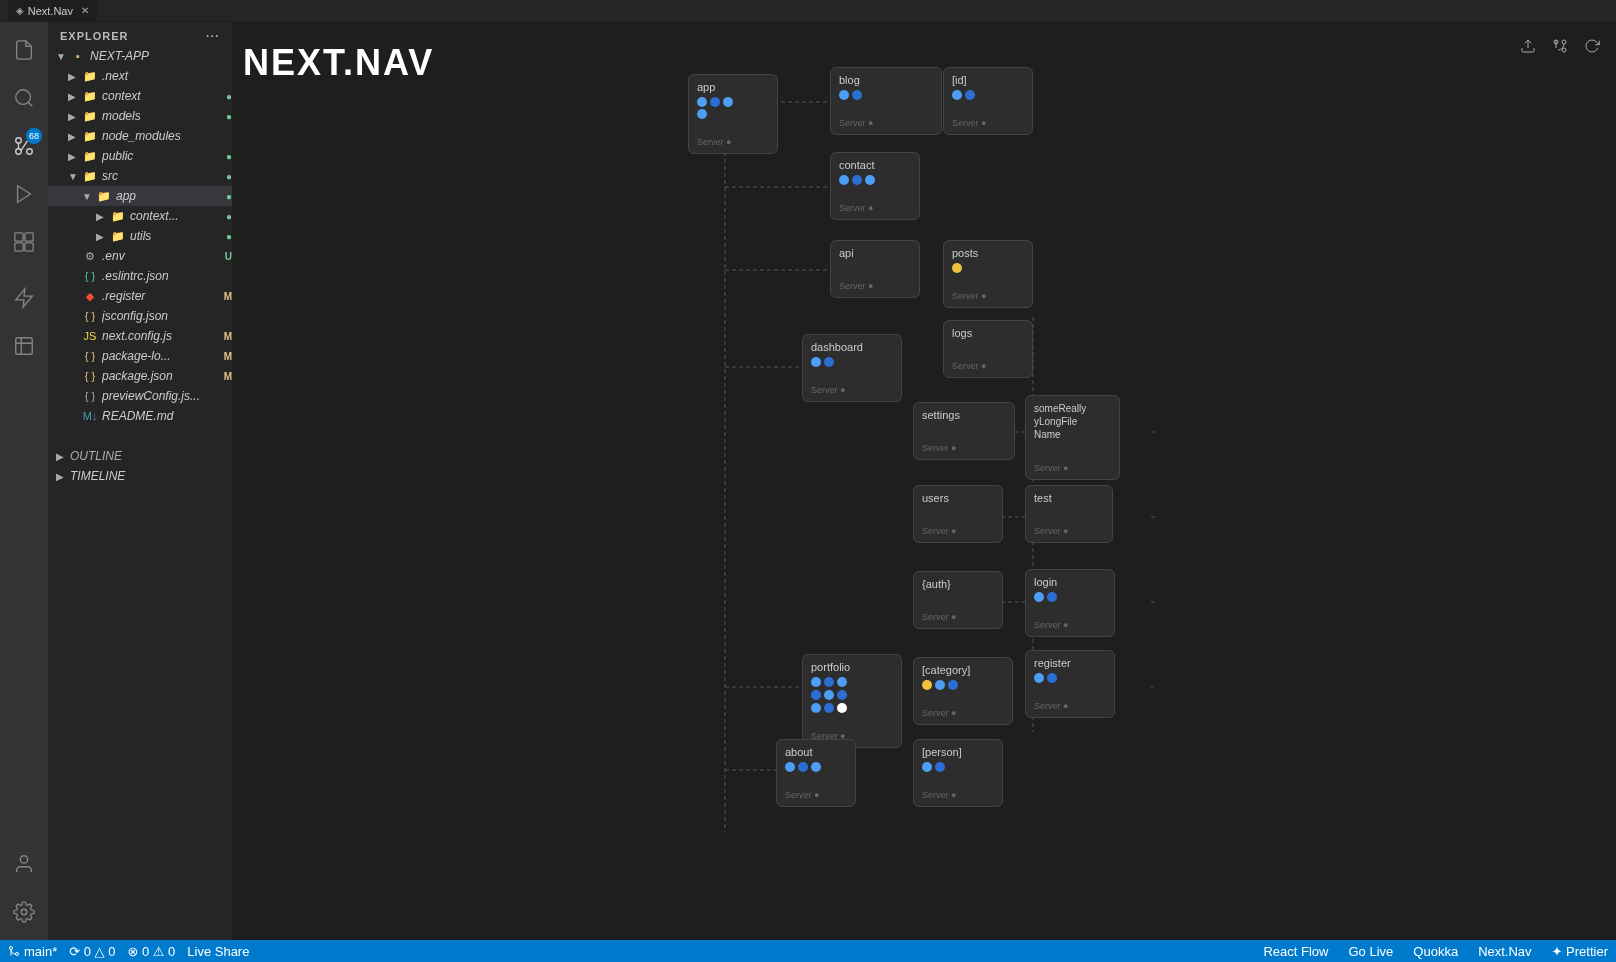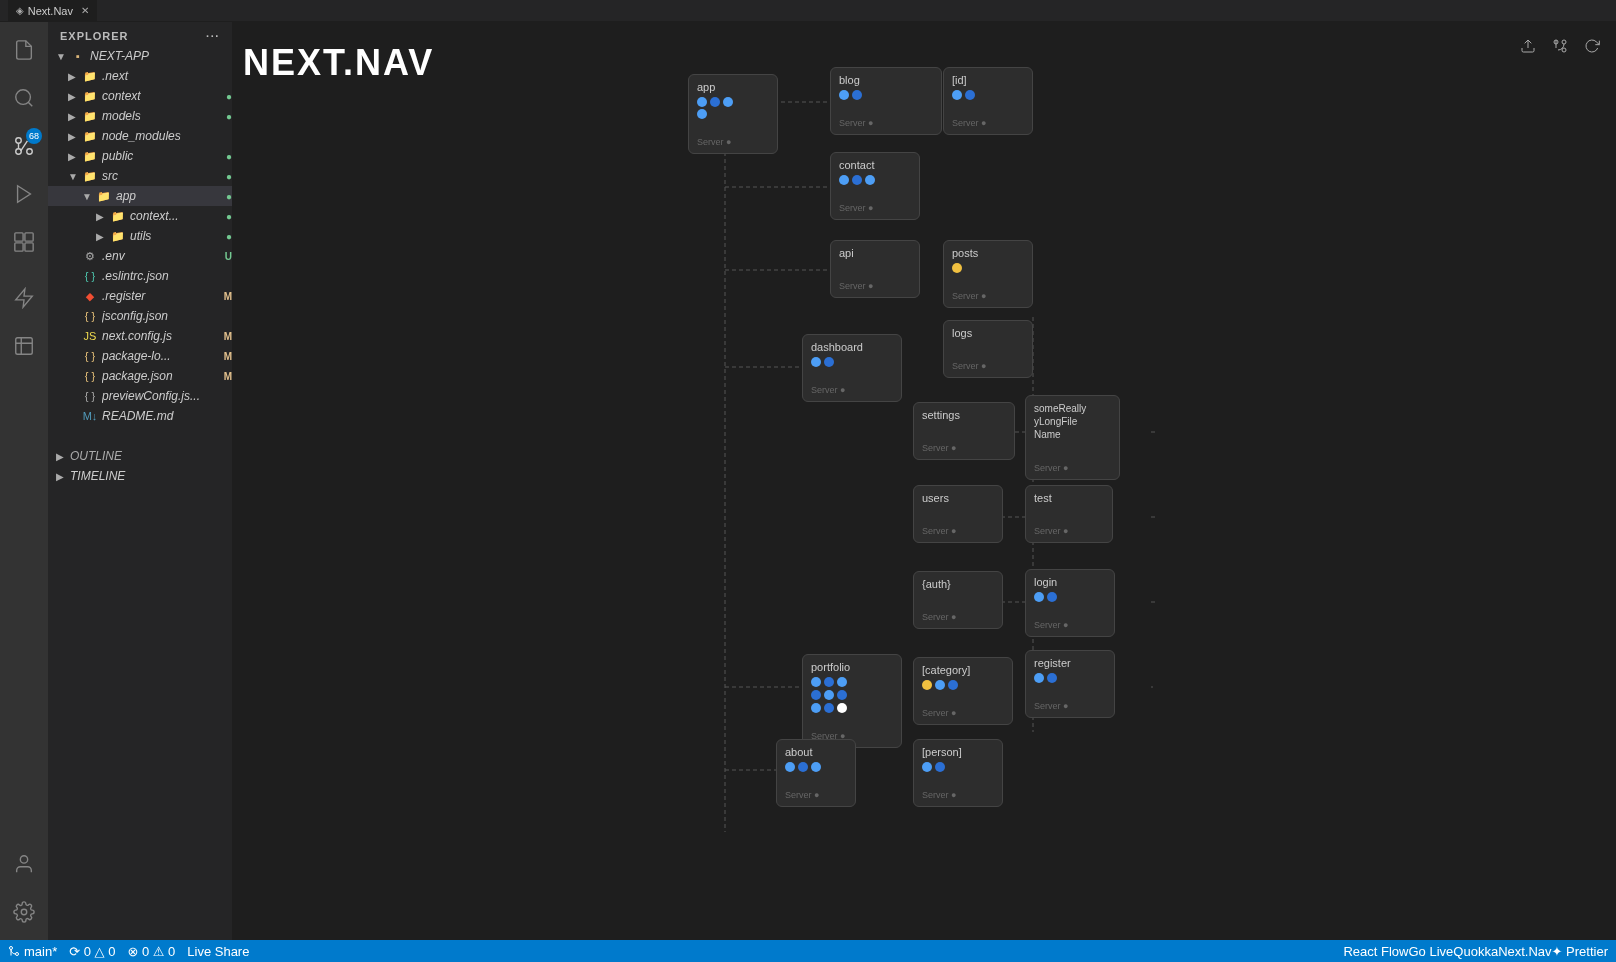--- a/index.html
+++ b/index.html
@@ -265,21 +265,21 @@
       display: flex;
       align-items: center;
       gap: 4px;
       font-size: 13px;
       color: white;
       cursor: pointer;
     }
     .status-right {
       margin-left: auto;
       display: flex;
-      gap: 0;
+      gap: 20px;
     }
   </style>
 </head>
 <body>
 
 <div class="title-bar">
   <div class="tab">
     <span class="tab-icon">◈</span>
     <span>Next.Nav</span>
     <span class="tab-close">✕</span>

